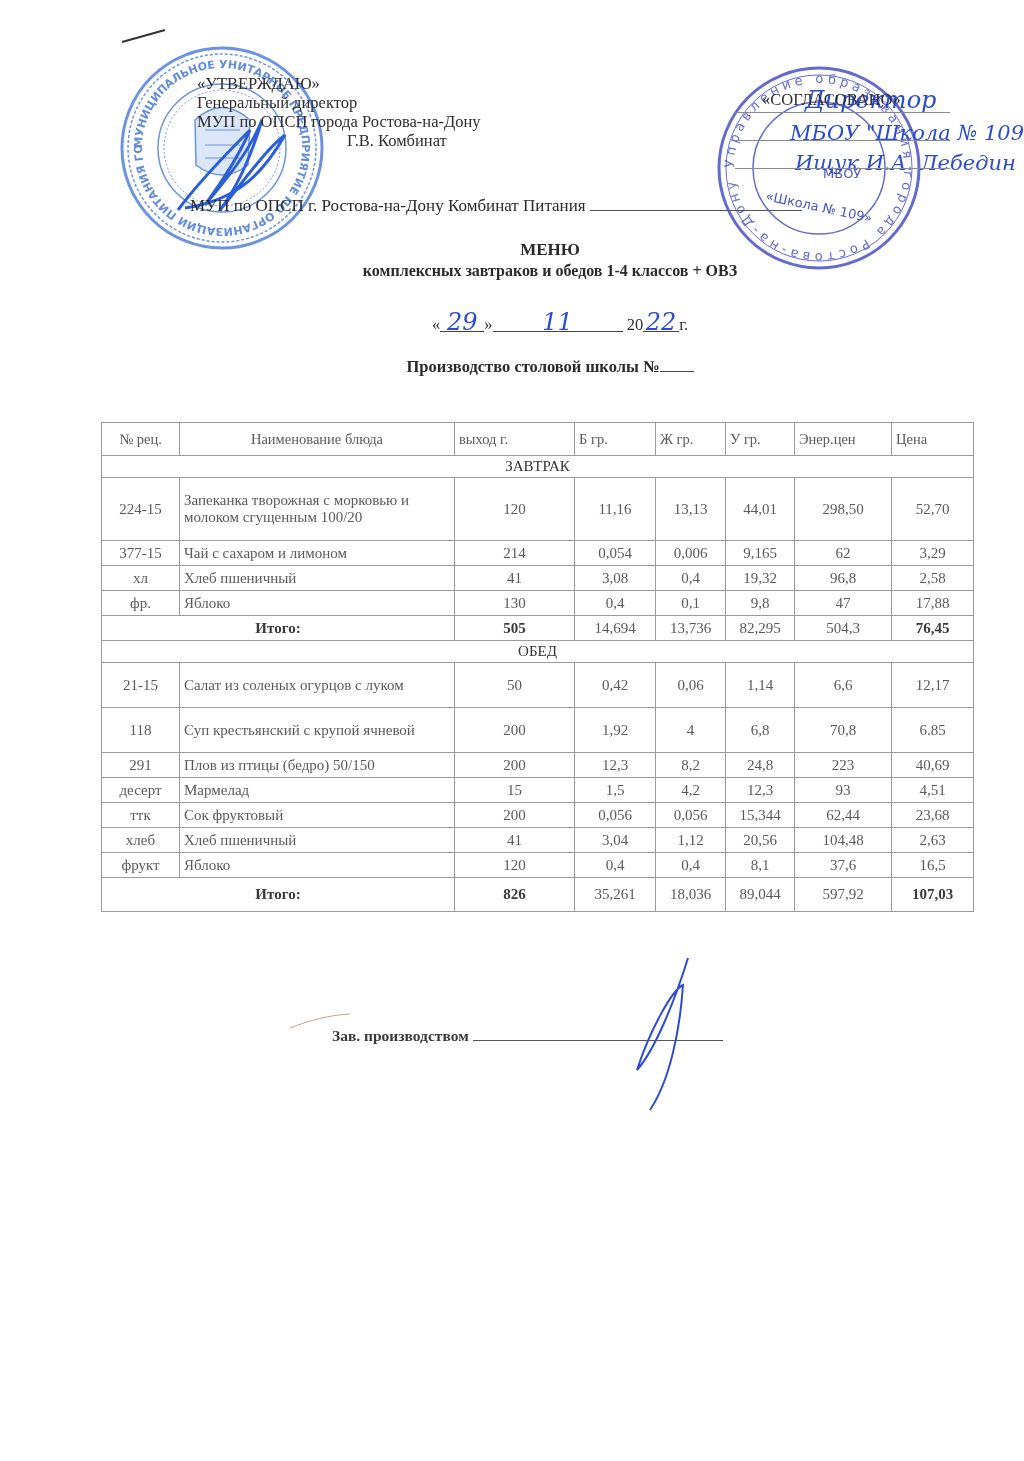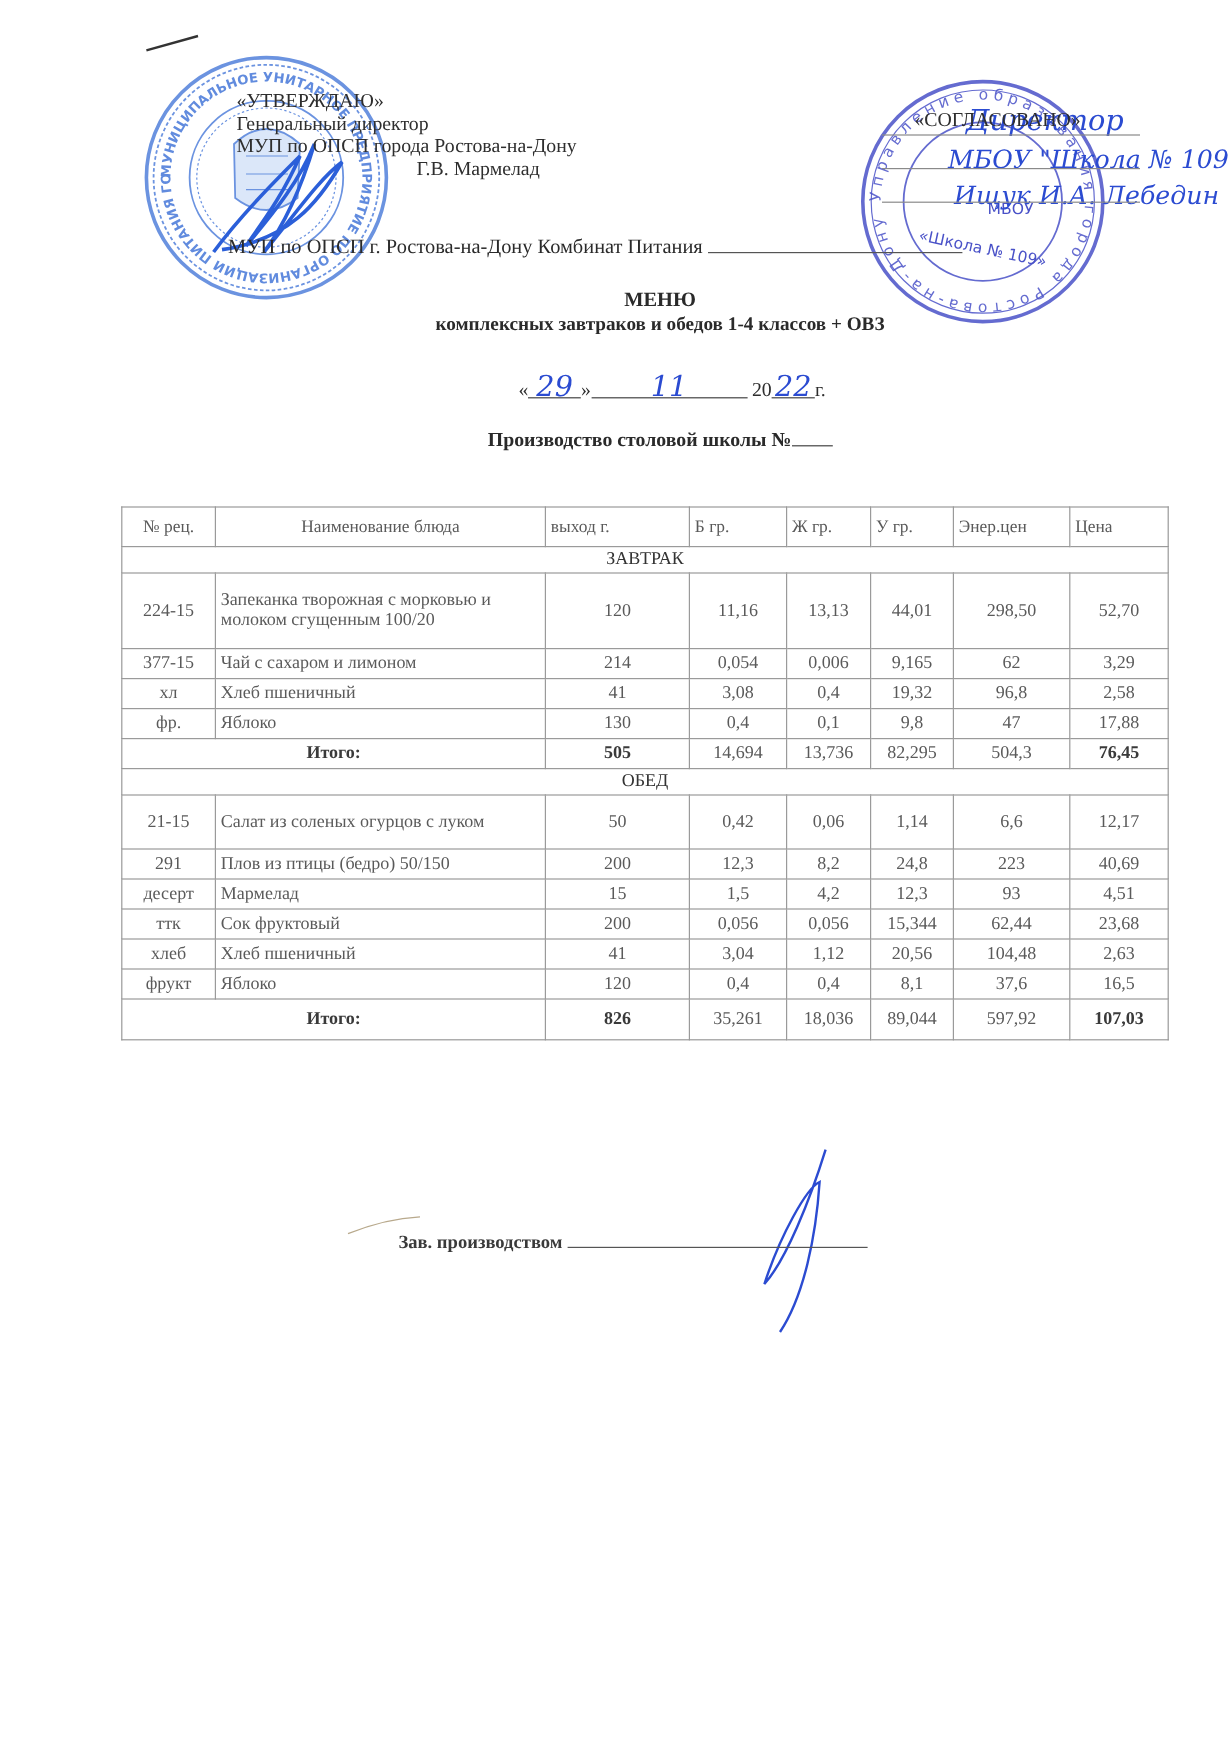--- a/index.html
+++ b/index.html
@@ -91,21 +91,21 @@
 </svg>
 
 <div class="abs right-lines" style="top:112px"></div>
 <div class="abs right-lines" style="top:140px"></div>
 <div class="abs right-lines" style="top:168px"></div>
 
 <div class="abs hdr-left">
   <div>«УТВЕРЖДАЮ»</div>
   <div>Генеральный директор</div>
   <div>МУП по ОПСП города Ростова-на-Дону</div>
-  <div class="name">Г.В. Мармелад</div>
+  <div class="name">Г.В. Комбинат</div>
 </div>
 
 <div class="abs hdr-right">«СОГЛАСОВАНО»</div>
 
 <div class="abs org-line">
   <span>МУП по ОПСП г. Ростова-на-Дону Комбинат Питания</span><span class="blank"></span>
 </div>
 
 <div class="abs title title1">МЕНЮ</div>
 <div class="abs title title2">комплексных завтраков и обедов 1-4 классов + ОВЗ</div>
@@ -201,20 +201,30 @@
       <tr class="r2">
         <td class="c0">21-15</td>
         <td class="c1">Салат из соленых огурцов с луком</td>
         <td class="num">50</td>
         <td class="num">0,42</td>
         <td class="num">0,06</td>
         <td class="num">1,14</td>
         <td class="num">6,6</td>
         <td class="num">12,17</td>
       </tr>
+      <tr class="r2">
+        <td class="c0">118</td>
+        <td class="c1">Суп крестьянский с крупой ячневой</td>
+        <td class="num">200</td>
+        <td class="num">1,92</td>
+        <td class="num">4</td>
+        <td class="num">6,8</td>
+        <td class="num">70,8</td>
+        <td class="num">6.85</td>
+      </tr>
       <tr class="r1">
         <td class="c0">291</td>
         <td class="c1">Плов из птицы (бедро) 50/150</td>
         <td class="num">200</td>
         <td class="num">12,3</td>
         <td class="num">8,2</td>
         <td class="num">24,8</td>
         <td class="num">223</td>
         <td class="num">40,69</td>
       </tr>

